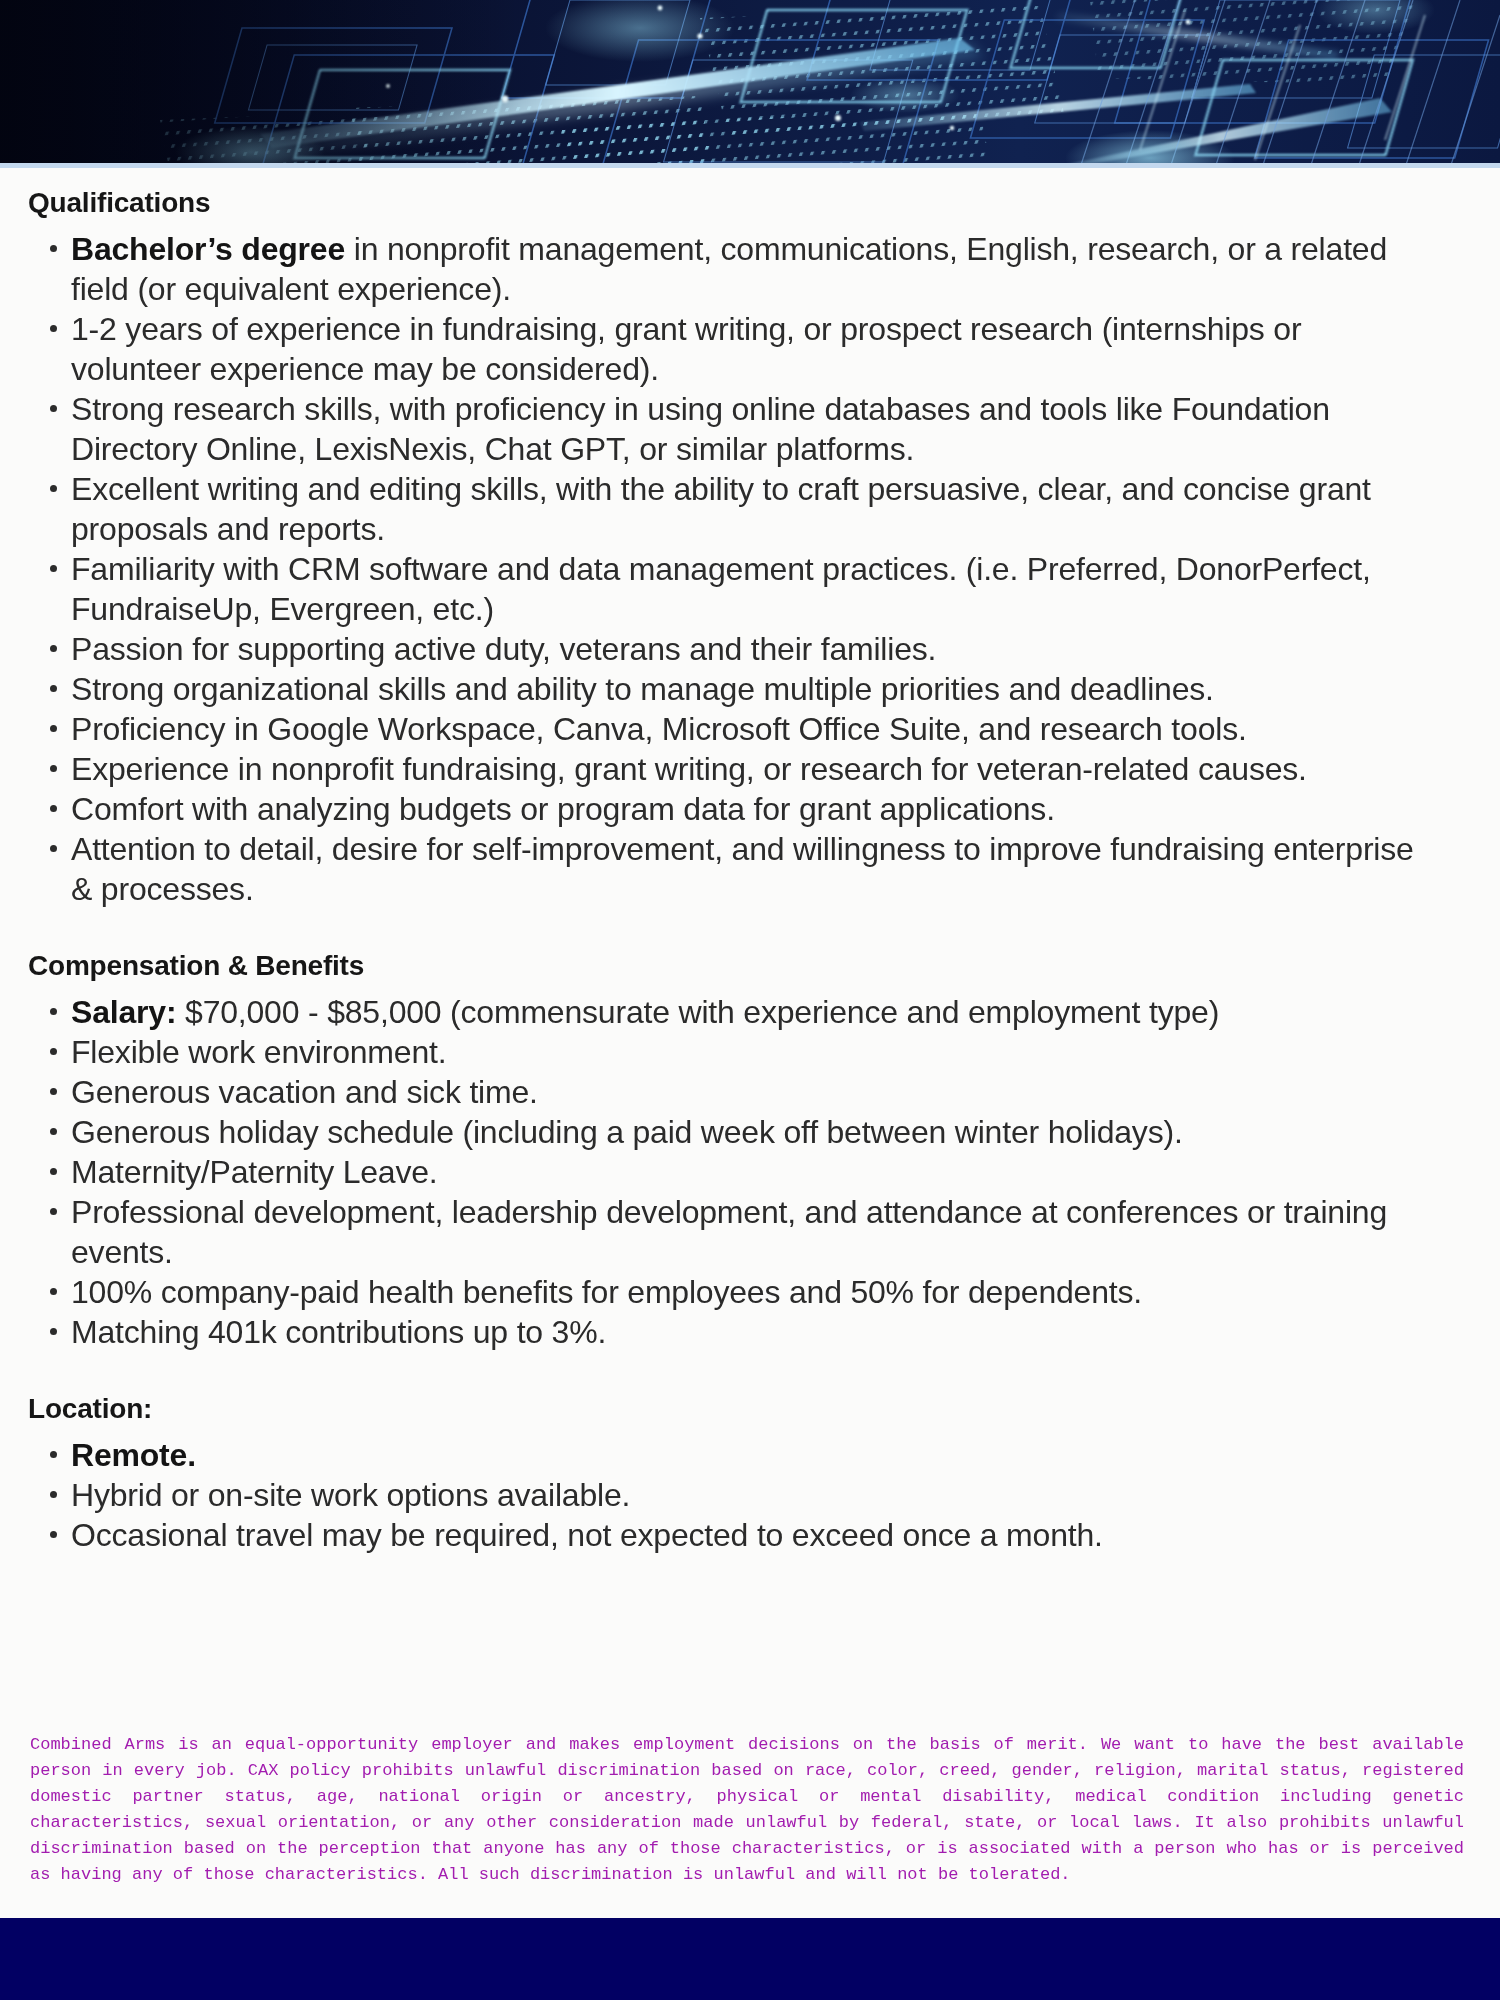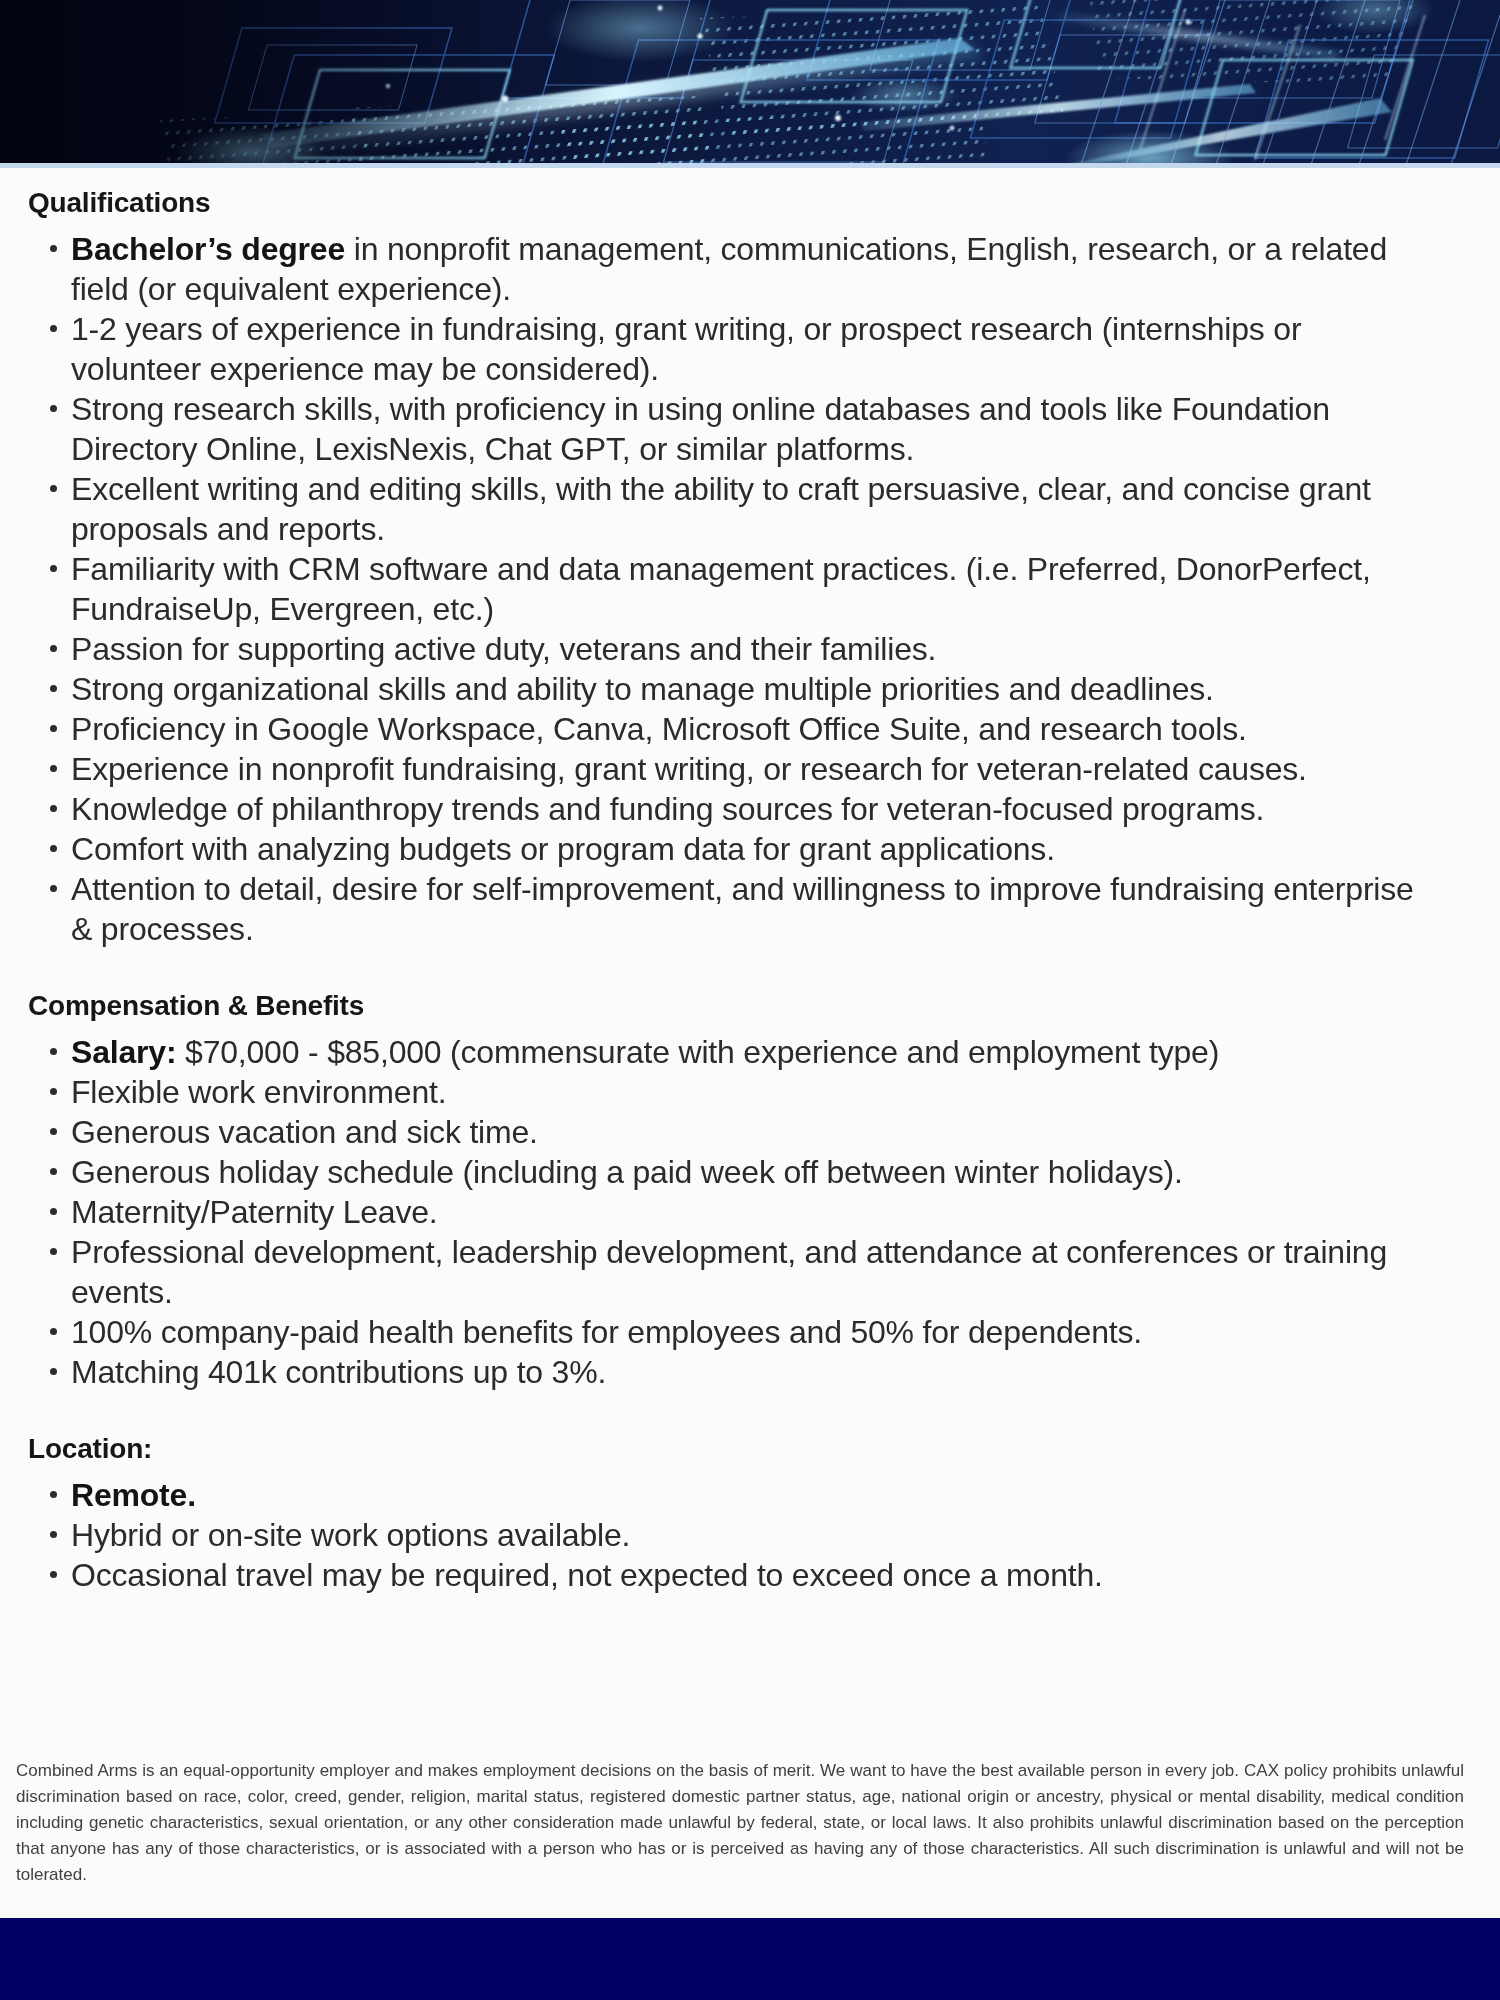--- a/index.html
+++ b/index.html
@@ -39,26 +39,27 @@
     position: absolute;
     left: -21px;
     top: 16px;
     width: 7px; height: 7px;
     border-radius: 50%;
     background: #2b2b2b;
   }
   ul.bullets li strong { color: #141414; }
   .footnote {
     position: absolute;
-    left: 16px; right: 36px;
+    left: 30px; right: 36px;
     bottom: 95px;
     font-size: 17px;
     line-height: 26px;
     text-align: justify;
-    color: #404040;
+    color: #a21caf;
+    font-family: Liberation Mono, monospace;
   }
   .footer-bar {
     position: absolute;
     left: 0; right: 0; bottom: 0;
     height: 82px;
     background: #020063;
   }
 </style>
 </head>
 <body>
@@ -190,21 +191,20 @@
         <li>Familiarity with CRM software and data management practices. (i.e. Preferred, DonorPerfect, FundraiseUp, Evergreen, etc.)</li>
         <li>Passion for supporting active duty, veterans and their families.</li>
         <li>Strong organizational skills and ability to manage multiple priorities and deadlines.</li>
         <li>Proficiency in Google Workspace, Canva, Microsoft Office Suite, and research tools.</li>
       </ul>
   </section>
 
   <section>
     <ul class="bullets">
         <li>Experience in nonprofit fundraising, grant writing, or research for veteran-related causes.</li>
-        <li>Knowledge of philanthropy trends and funding sources for veteran-focused programs.</li>
         <li>Comfort with analyzing budgets or program data for grant applications.</li>
         <li>Attention to detail, desire for self-improvement, and willingness to improve fundraising enterprise &amp; processes.</li>
       </ul>
   </section>
 
   <section>
     <h2 class="section-title">Compensation &amp; Benefits</h2>
     <ul class="bullets">
         <li><strong>Salary:</strong> $70,000 - $85,000 (commensurate with experience and employment type)</li>
         <li>Flexible work environment.</li>

